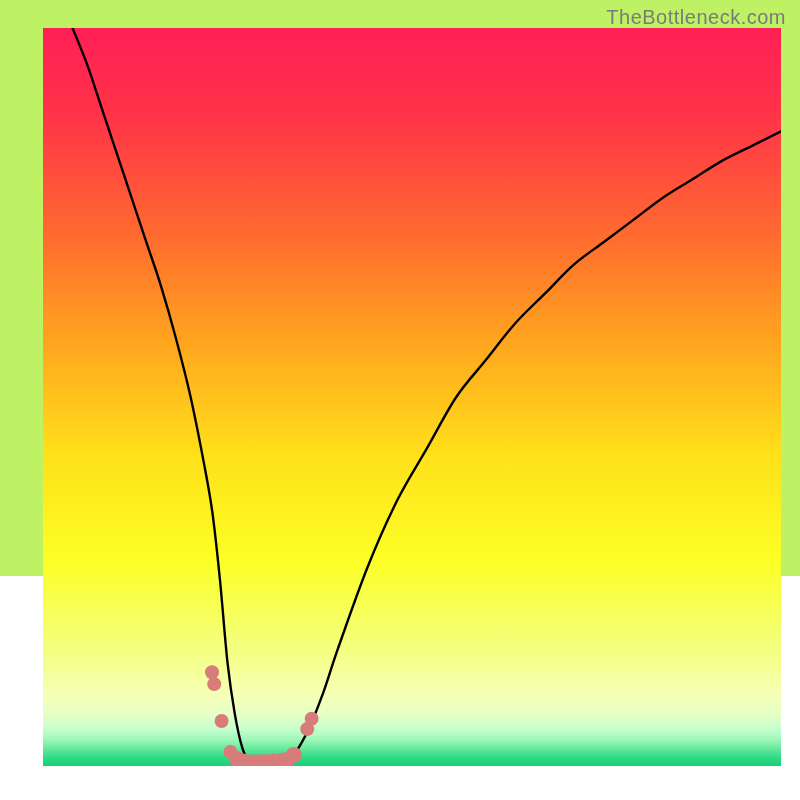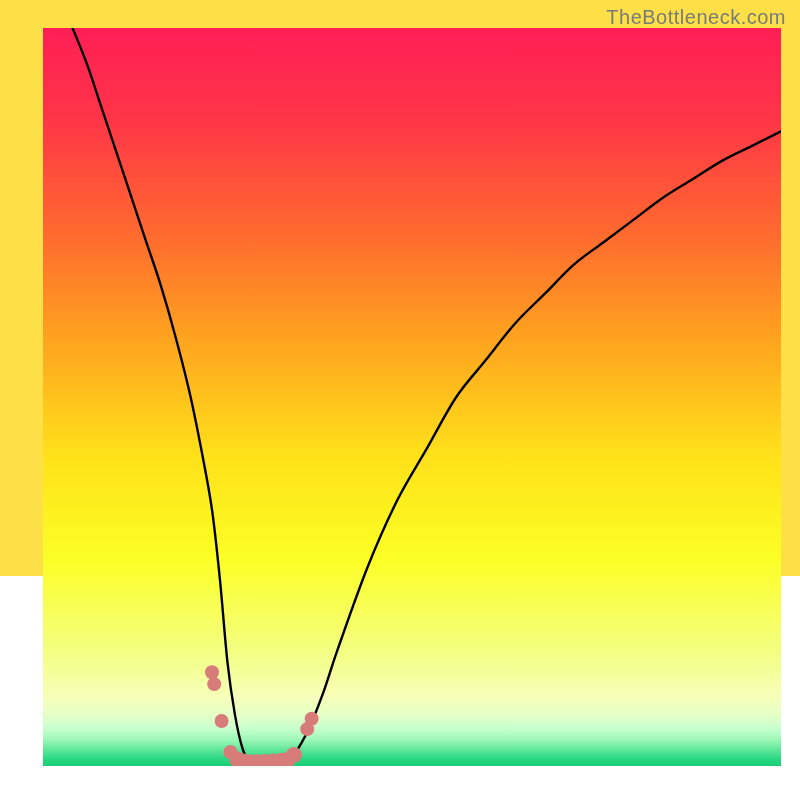--- a/index.html
+++ b/index.html
@@ -6,21 +6,21 @@
     margin: 0;
     padding: 0;
     width: 800px;
     height: 800px;
     overflow: hidden;
     font-family: Arial, Helvetica, sans-serif;
   }
   .outer {
     width: 800px;
     height: 576px;
-    background: #fde047;
+    background: #bef264;
     position: relative;
   }
   .watermark {
     position: absolute;
     top: 6px;
     right: 14px;
     color: #7a7a7a;
     font-size: 20px;
     font-weight: 500;
     letter-spacing: 0.5px;

